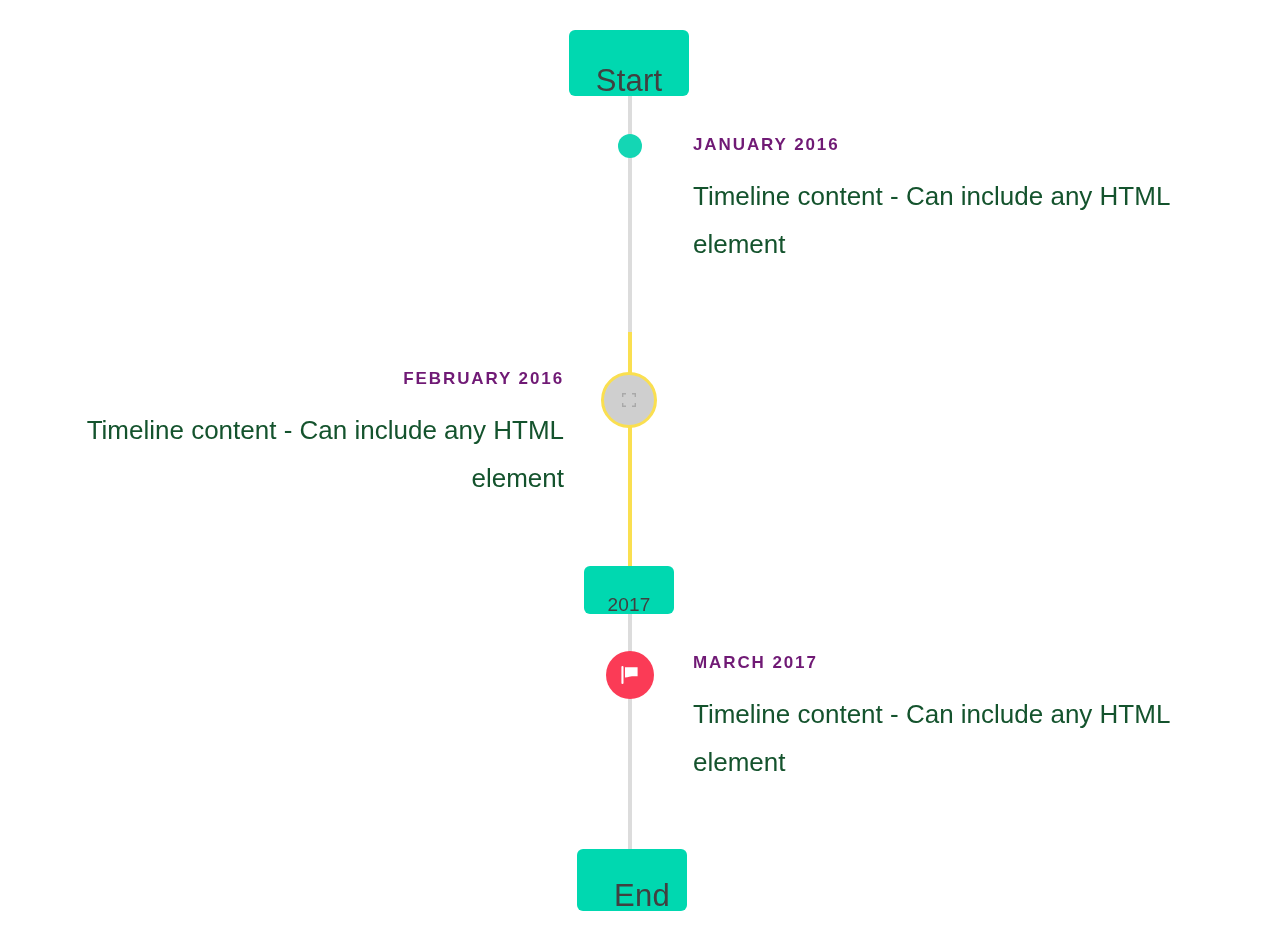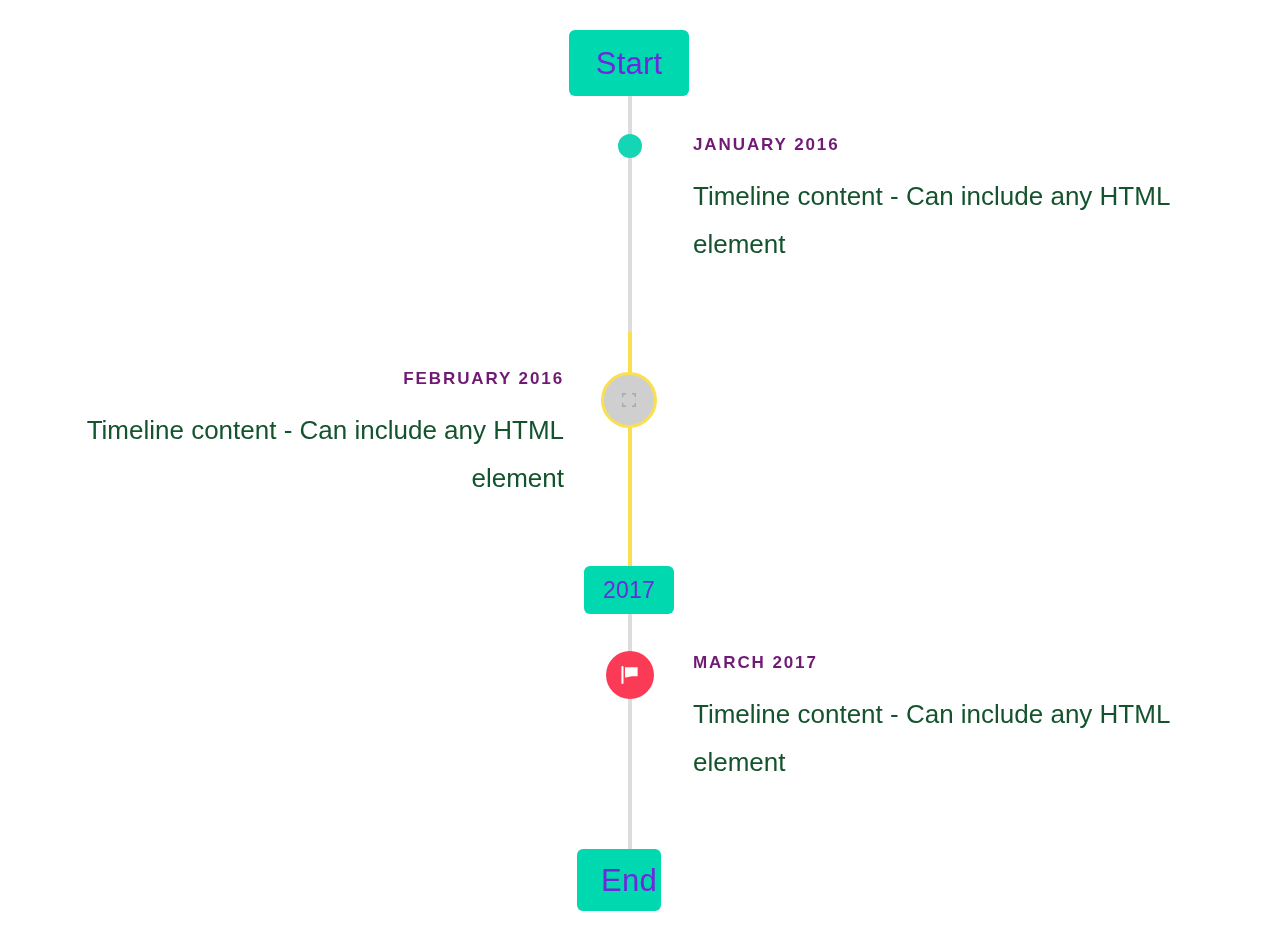--- a/index.html
+++ b/index.html
@@ -37,43 +37,43 @@
   .rail-yellow{ background: #fadf50; }
 
   .rail-top    { top: 96px;  height: 236px; }   
   .rail-mid    { top: 332px; height: 234px; }   
   .rail-bottom { top: 614px; height: 236px; }   
 
   
   .badge {
     position: absolute;
     background: #00d8b0;
-    color: #6d28d9;
+    color: #404040;
     border-radius: 6px;
     display: flex;
-    align-items: center;
+    align-items: flex-end;
     justify-content: center;
     box-sizing: border-box;
     z-index: 5;
     line-height: 1;
     letter-spacing: 0.2px;
   }
   .badge-start {
     left: 569px;  top: 30px;
     width: 120px; height: 66px;
     font-size: 31px;
   }
   .badge-year {
     left: 584px;  top: 566px;
     width: 90px;  height: 48px;
-    font-size: 23px;
+    font-size: 19px;
   }
   .badge-end {
     left: 577px;  top: 849px;
-    width: 84px; height: 62px;
+    width: 110px; height: 62px;
     font-size: 31px;
     padding-left: 20px;
   }
 
   
   .marker {
     position: absolute;
     z-index: 6;
     box-sizing: border-box;
     display: flex;

